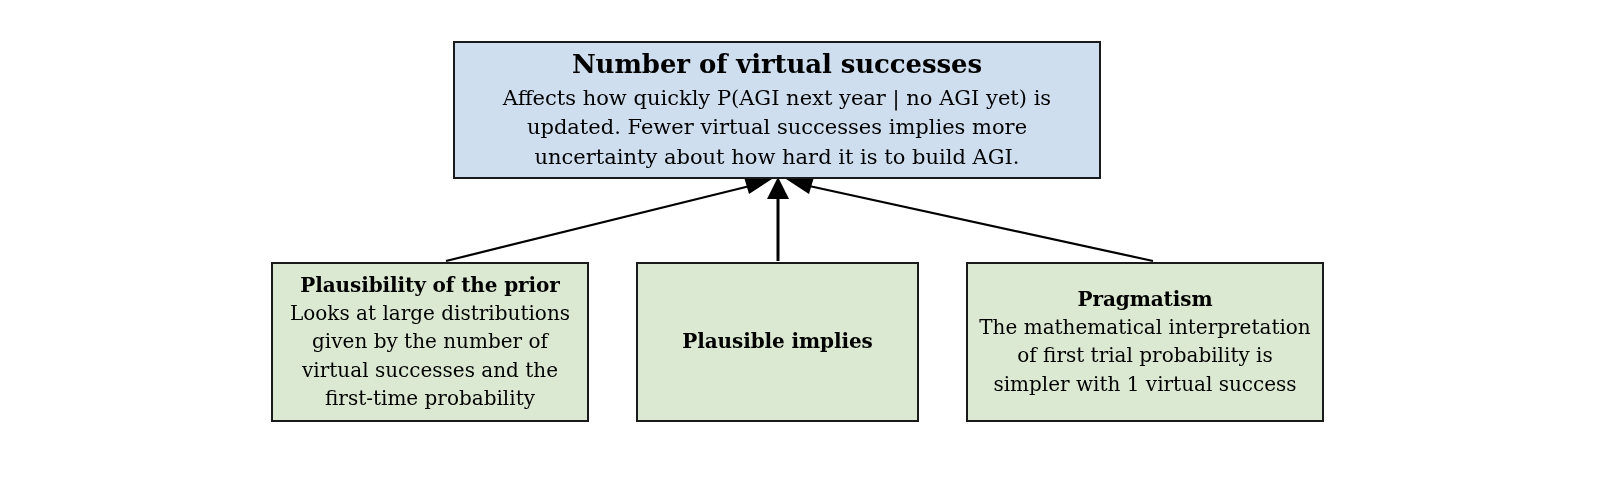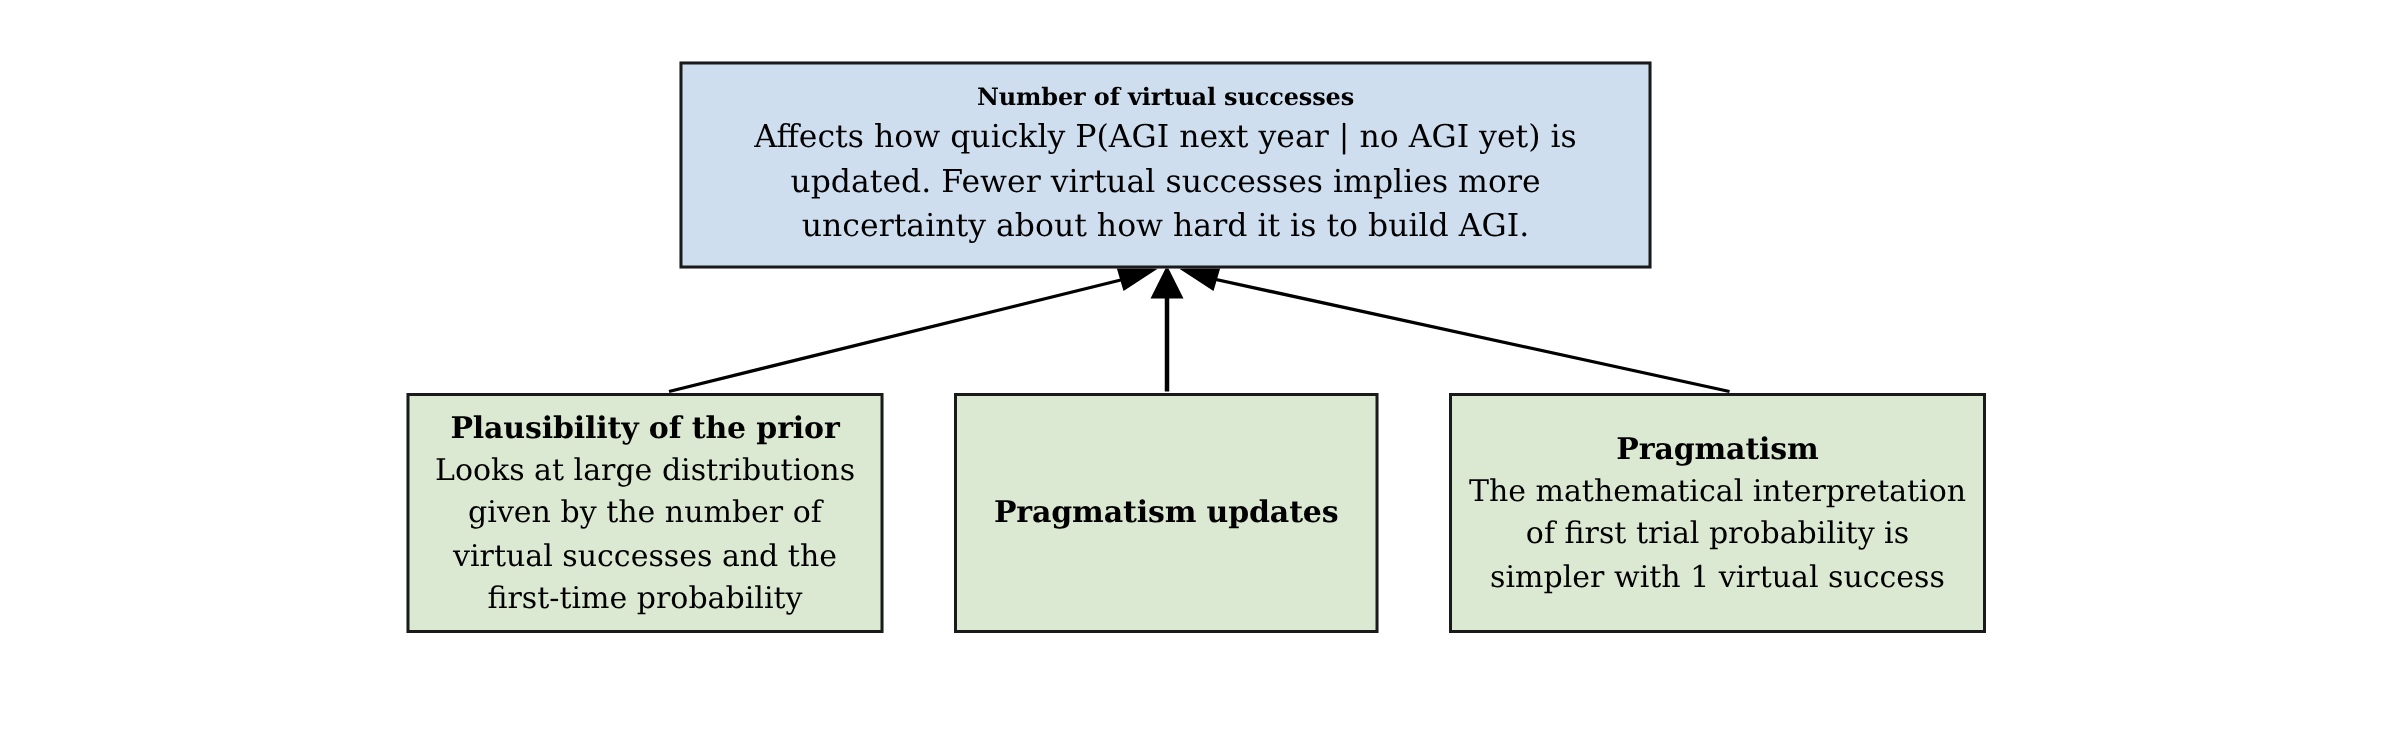--- a/index.html
+++ b/index.html
@@ -51,21 +51,21 @@
     white-space: pre-line;
   }
   
   #node-root {
     left: 453px;
     top: 41px;
     width: 648px;
     height: 138px;
     background: #cedeef;
   }
-  #node-root .node-title { font-size: 16px; margin-bottom: 2px; }
+  #node-root .node-title { font-size: 26px; margin-bottom: 2px; }
   #node-root .node-body { font-size: 21px; line-height: 1.40; }
 
   
   .node-reason {
     top: 262px;
     height: 160px;
     background: #dce9d2;
   }
   #node-reason-0 { left: 271px; width: 318px; }
   #node-reason-1 { left: 636px; width: 283px; }
@@ -99,21 +99,21 @@
     <div class="node-title">Number of virtual successes</div>
     <div class="node-body">Affects how quickly P(AGI next year | no AGI yet) is updated. Fewer virtual successes implies more uncertainty about how hard it is to build AGI.</div>
   </div>
 
   <div class="node node-reason" id="node-reason-0">
     <div class="node-title">Plausibility of the prior</div>
     <div class="node-body">Looks at large distributions given by the number of virtual successes and the first-time probability</div>
   </div>
 
   <div class="node node-reason" id="node-reason-1">
-    <div class="node-title">Pragmatism updates</div>
+    <div class="node-title">Plausible implies</div>
   </div>
 
   <div class="node node-reason" id="node-reason-2">
     <div class="node-title">Pragmatism</div>
     <div class="node-body">The mathematical interpretation of first trial probability is simpler with 1 virtual success</div>
   </div>
 
 </div>
 
 </body></html>

